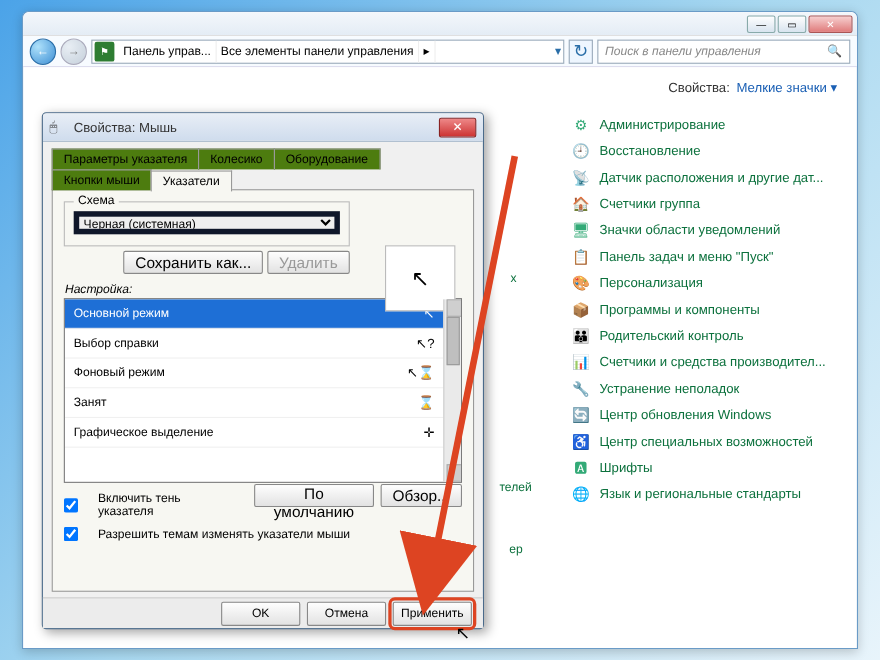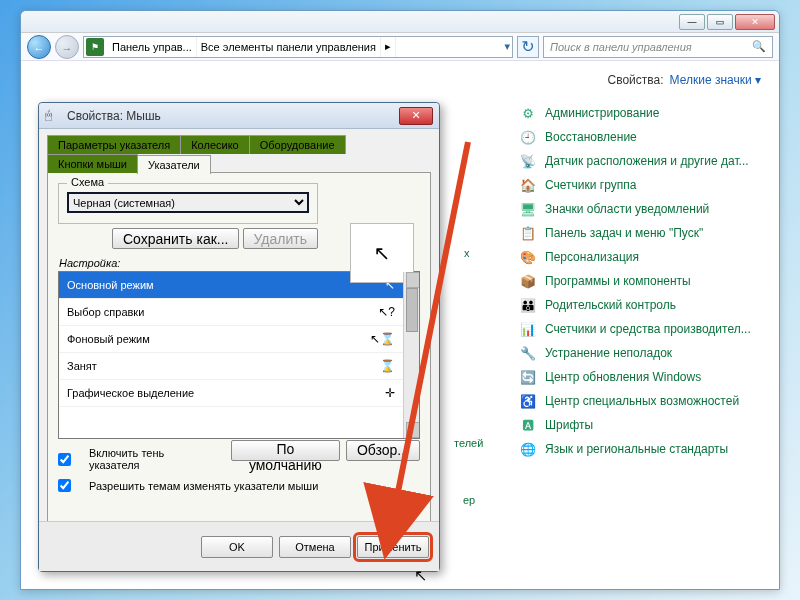--- a/index.html
+++ b/index.html
@@ -28,37 +28,37 @@
 .dlg-title-icon { width: 16px; height: 16px; margin-right: 6px; }
 .dlg-close { margin-left: auto; width: 34px; height: 18px; background: linear-gradient(#e88,#c33); border: 1px solid #822; border-radius: 2px; color: #fff; display: flex; align-items: center; justify-content: center; font-size: 11px; }
 .tabs { padding: 6px 8px 0; }
 .tab-row { display: flex; }
 .tab { border: 1px solid #999; border-bottom: none; background: #4d7c0f; padding: 3px 10px; font-size: 11px; margin-right: -1px; position: relative; z-index: 1; }
 .tab.active { background: #f7f7f2; z-index: 3; top: 1px; }
 .tab-row.second .tab { z-index: 2; }
 .tab-panel { border: 1px solid #999; background: #f7f7f2; padding: 10px; font-size: 11px; margin-top: -1px; }
 .group { border: 1px solid #bbb; padding: 8px 8px 10px; position: relative; margin-bottom: 8px; display: flex; align-items: center; gap: 6px; }
 .group-label { position: absolute; top: -8px; left: 8px; background: #f7f7f2; padding: 0 4px; font-size: 11px; }
-select { flex: 1; font-size: 11px; height: 21px; border: 2px solid #0f172a; }
+select { flex: 1; font-size: 11px; height: 21px; border: 5px solid #0f172a; }
 .mini-btn { font-size: 14px; height: 21px; padding: 0 10px; border: 1px solid #888; background: linear-gradient(#fefefe,#e2e2e2); border-radius: 2px; }
 .mini-btn[disabled] { color: #999; }
 .preview { position: absolute; right: 16px; top: 50px; width: 64px; height: 60px; border: 1px solid #bbb; background: #fff; display: flex; align-items: center; justify-content: center; font-size: 20px; }
 .list-label { margin: 4px 1px 2px; font-style: italic; }
 .list { border: 1px solid #7a7a7a; background: #fff; height: 168px; overflow: hidden; display: flex; }
 .list-inner { flex: 1; }
 .scroller { width: 16px; background: #eaeaea; border-left: 1px solid #ccc; position: relative; }
 .scroller::before, .scroller::after { content: ""; position: absolute; left: 2px; width: 12px; height: 14px; background: #cfcfcf; border: 1px solid #aaa; }
 .scroller::before { top: 0; } .scroller::after { bottom: 0; }
 .thumb { position: absolute; left: 2px; top: 16px; width: 12px; height: 44px; background: #bfbfbf; border: 1px solid #9a9a9a; }
 .li { display: flex; justify-content: space-between; align-items: center; padding: 6px 8px; font-size: 11px; border-bottom: 1px solid #f0f0f0; }
 .li.sel { background: #1e6fd6; color: #fff; }
 .li .cur { font-size: 12px; }
 .chk-row { display: flex; align-items: center; gap: 18px; margin: 8px 0 0; font-size: 11px; }
 .buttons-right { float: right; display: flex; gap: 6px; margin-top: -18px; }
-.bottom-bar { position: absolute; left: 0; right: 0; bottom: 0; height: 50px; background: #ececec; border-top: 1px solid #ccc; display: flex; align-items: center; justify-content: flex-end; padding: 0 10px; gap: 6px; }
+.bottom-bar { position: absolute; left: 0; right: 0; bottom: 0; height: 28px; background: #ececec; border-top: 1px solid #ccc; display: flex; align-items: center; justify-content: flex-end; padding: 0 10px; gap: 6px; }
 .dlg-btn { min-width: 72px; height: 22px; font-size: 11px; border: 1px solid #888; background: linear-gradient(#fefefe,#e2e2e2); border-radius: 2px; }
 .dlg-btn.highlight { outline: 3px solid #d42; outline-offset: 1px; }
 .arrow-overlay { position: absolute; left: 168px; top: 132px; width: 320px; height: 430px; pointer-events: none; }
 .stray { position: absolute; font-size: 11px; color: #0c713d; }
 </style>
 </head>
 <body>
 
 <div class="explorer-window">
   <div class="explorer-titlebar">

